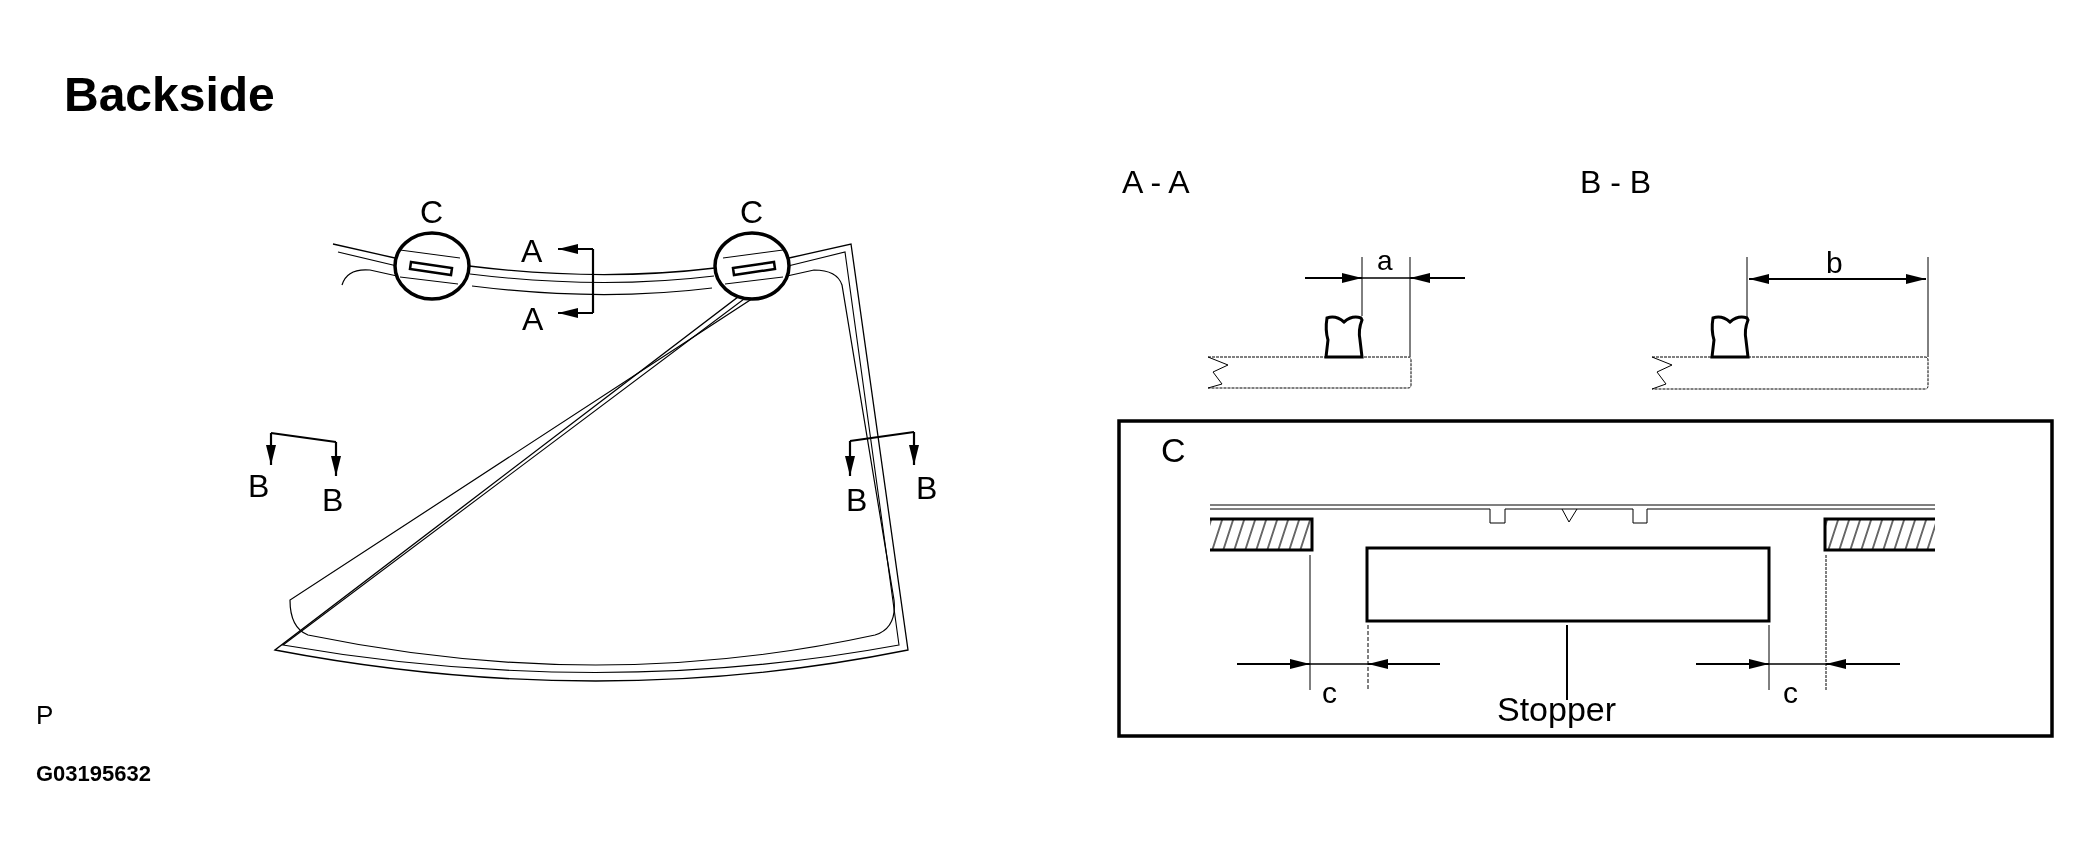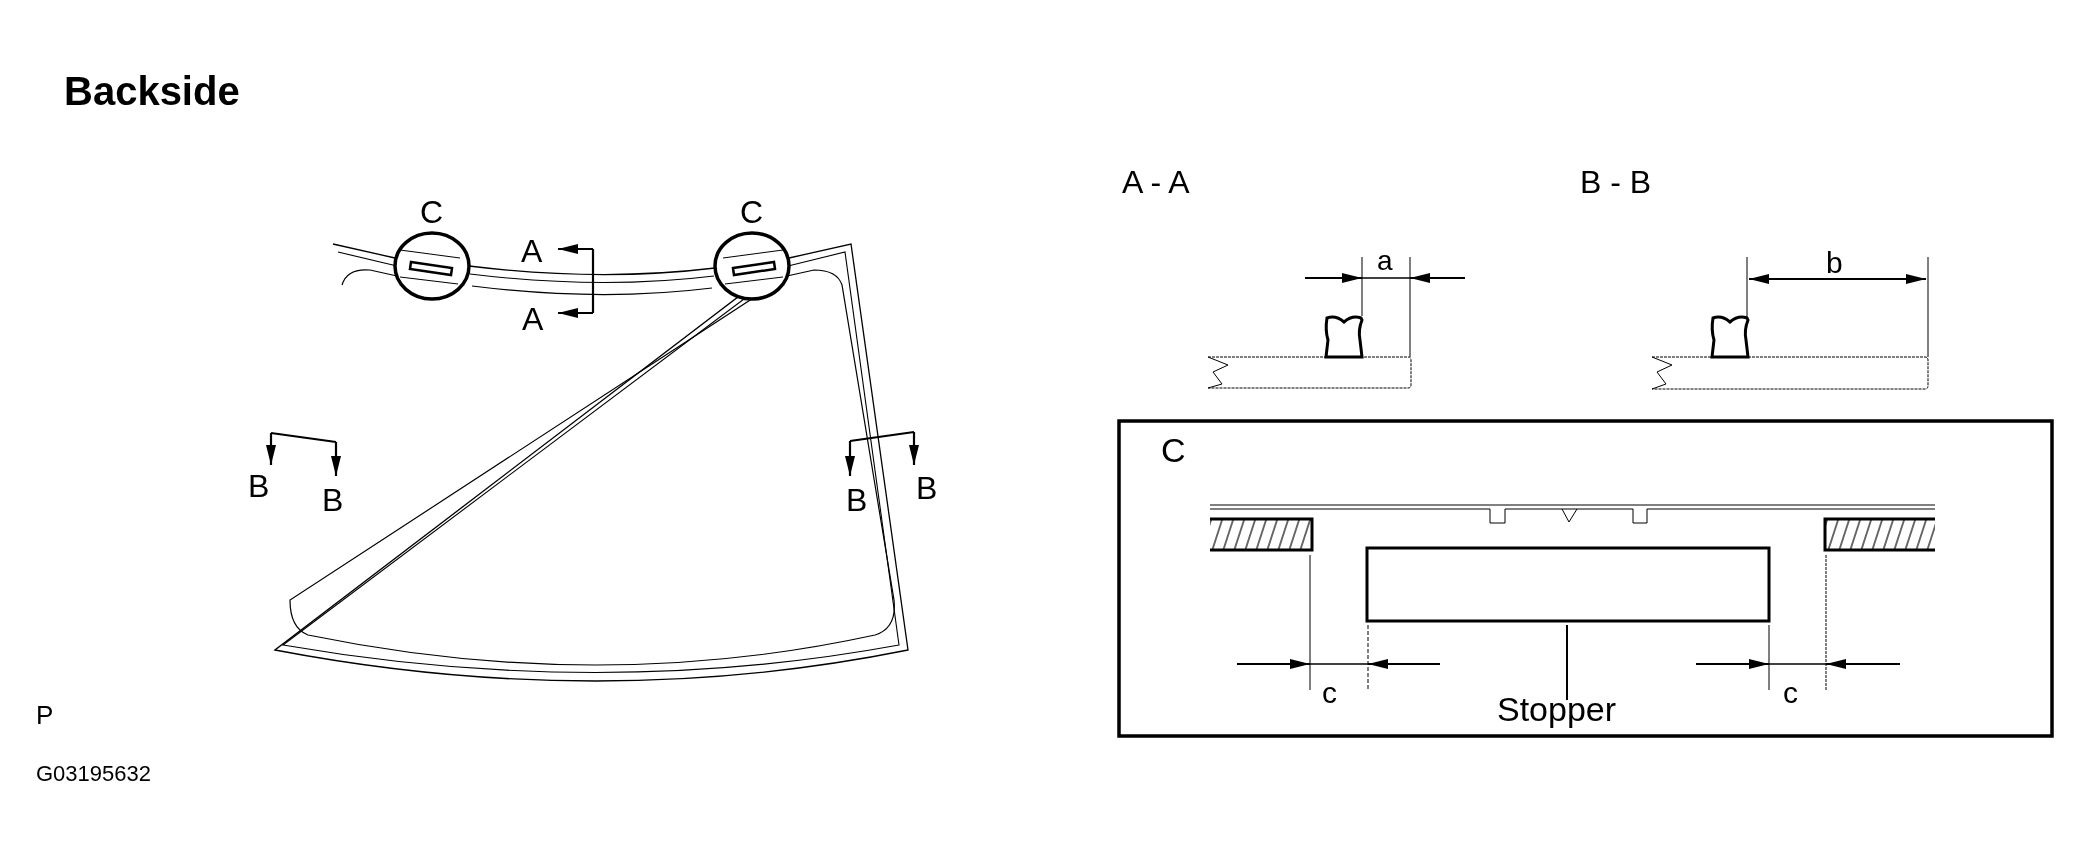--- a/index.html
+++ b/index.html
@@ -1,20 +1,20 @@
 <!DOCTYPE html>
 <html><head>
 <meta charset="utf-8">
 <style>
   html, body { margin: 0; padding: 0; background: #ffffff; }
   body { width: 2090px; height: 856px; position: relative; overflow: hidden; font-family: "Liberation Sans", sans-serif; color: #000; }
   .lbl { position: absolute; font-family: "Liberation Sans", sans-serif; color: #000; line-height: 1; white-space: nowrap; }
-  #title { left: 64px; top: 71px; font-size: 40px; font-weight: bold; }
+  #title { left: 64px; top: 71px; font-size: 48px; font-weight: bold; }
   #code-p { left: 36px; top: 702px; font-size: 26px; }
-  #fig-id { left: 36px; top: 763px; font-size: 22px; }
+  #fig-id { left: 36px; top: 763px; font-size: 22px; font-weight: bold; }
   svg { position: absolute; left: 0; top: 0; }
   .t { font-family: "Liberation Sans", sans-serif; fill: #000; }
 </style>
 </head>
 <body>
 
 <div id="title" class="lbl">Backside</div>
 
 <svg width="2090" height="856" viewBox="0 0 2090 856">
   <defs>

